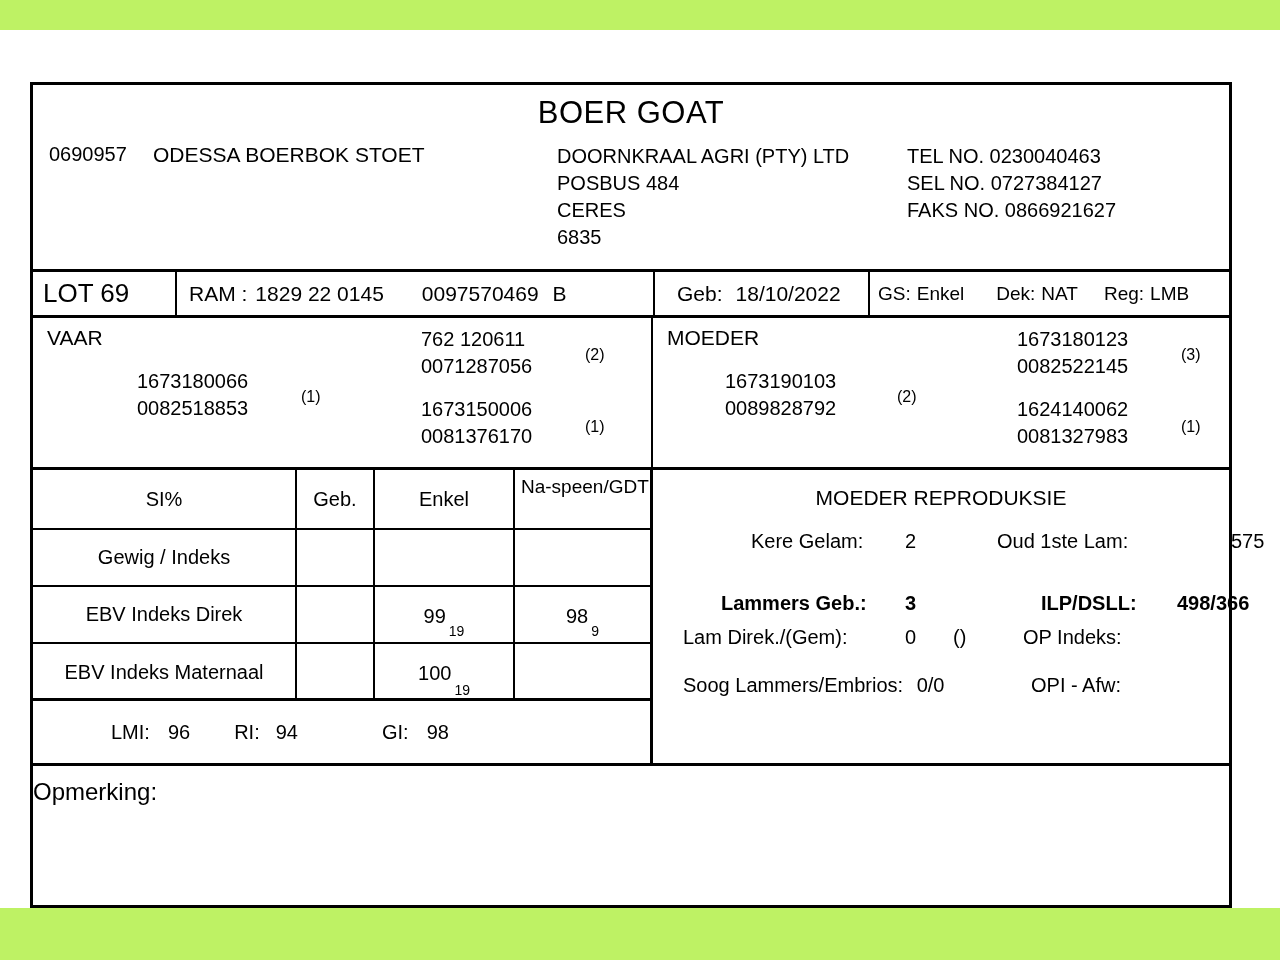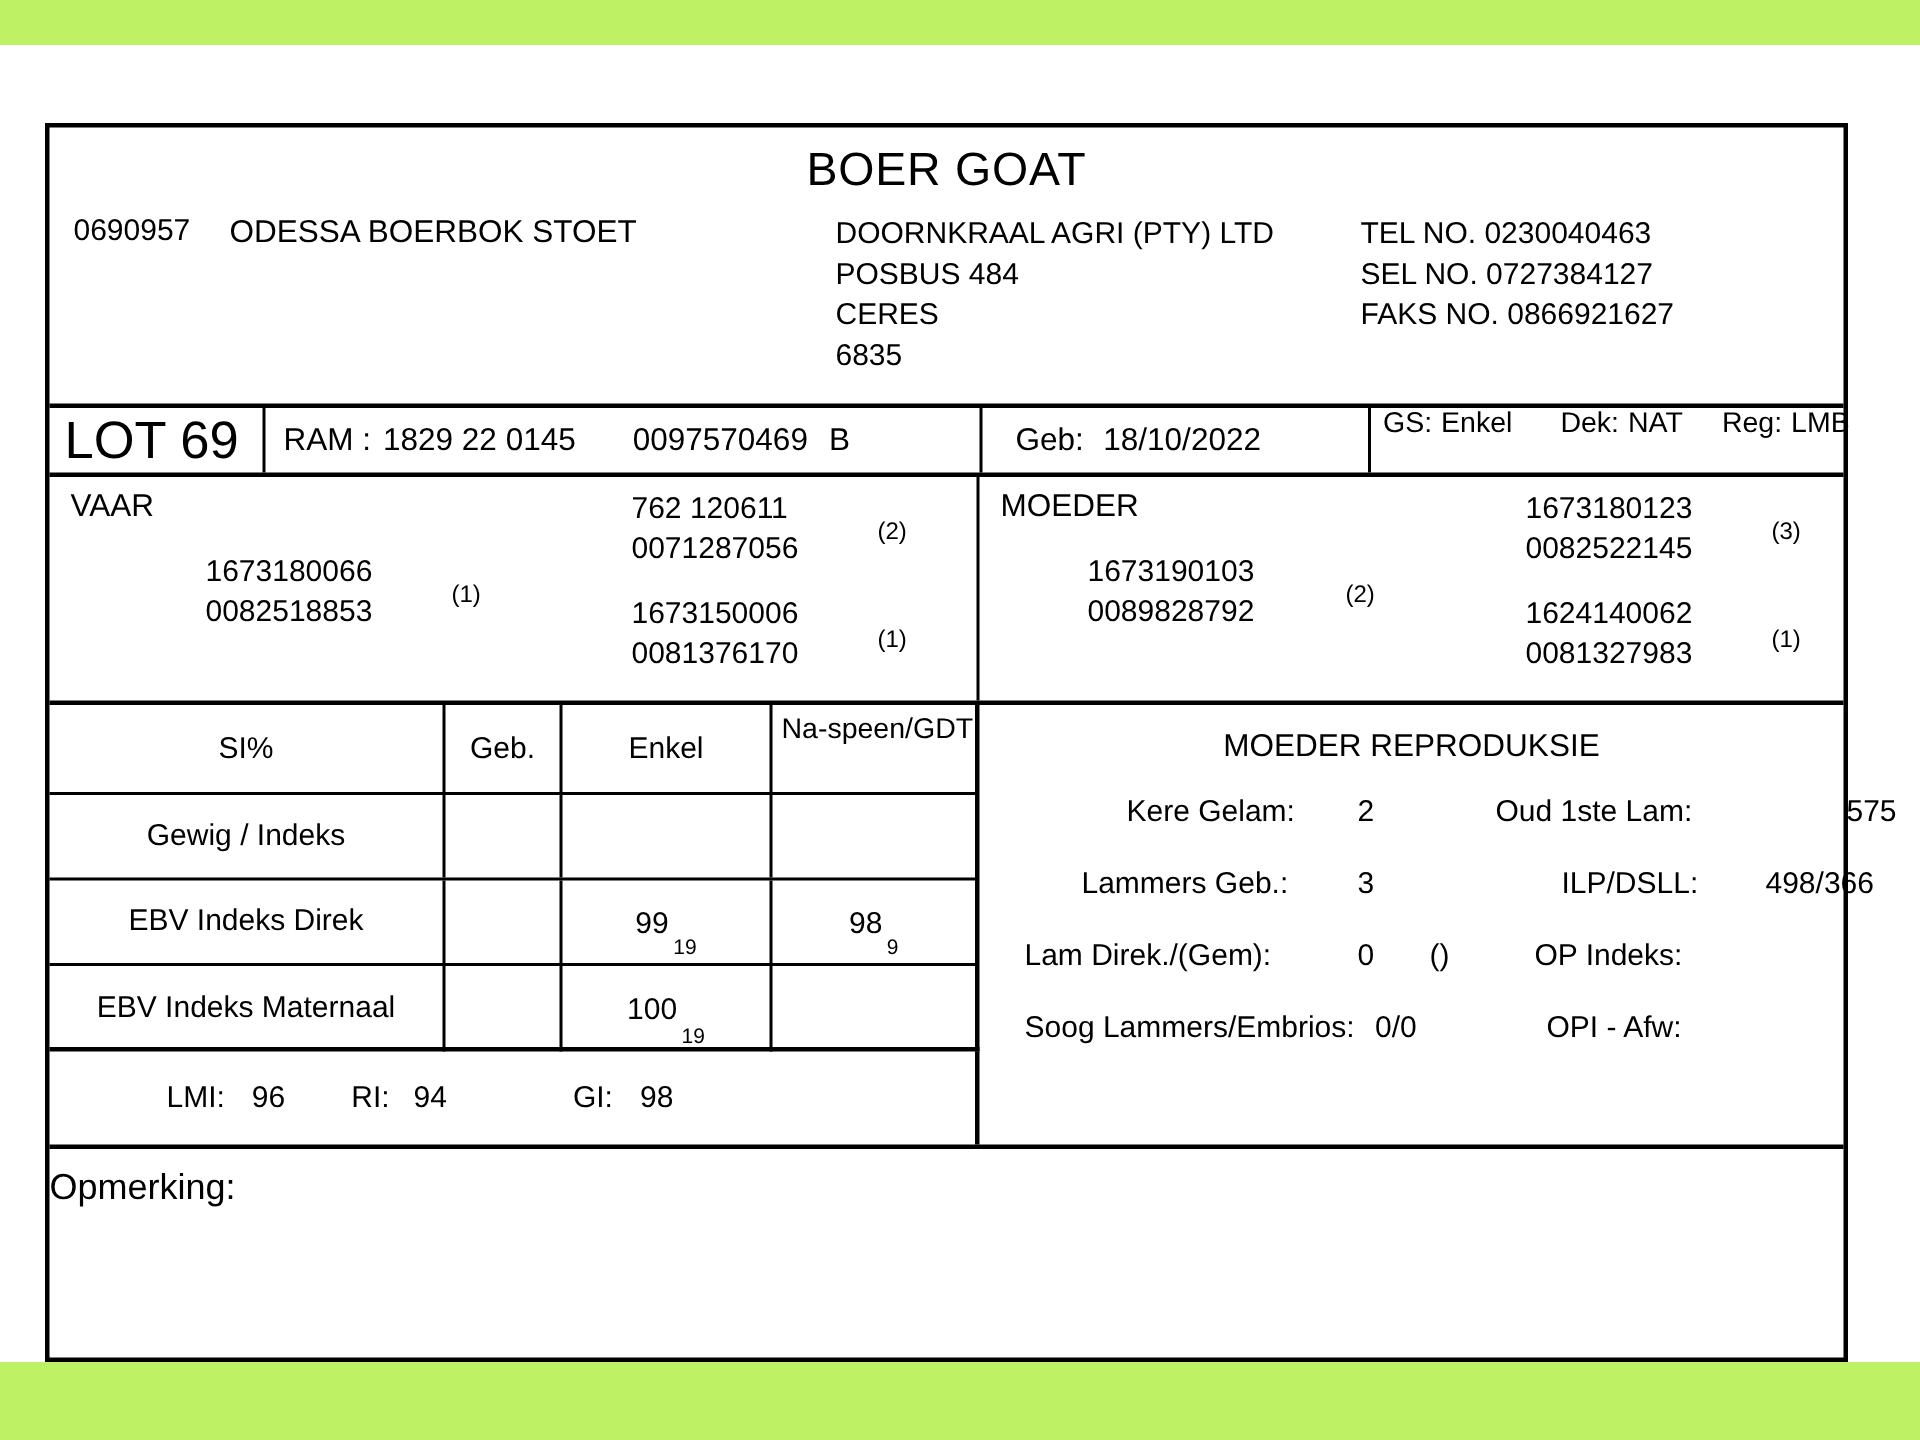--- a/index.html
+++ b/index.html
@@ -83,21 +83,21 @@
     box-sizing: border-box;
   }
   .lot-cell {
     position: absolute;
     left: 0; top: 0;
     width: 142px;
     height: 43px;
     display: flex;
     align-items: center;
     padding-left: 10px;
-    font-size: 35px;
+    font-size: 26px;
     box-sizing: border-box;
   }
   .lot-ram {
     position: absolute;
     left: 142px;
     top: 0;
     width: 478px;
     height: 43px;
     border-left: 2px solid #000;
     box-sizing: border-box;
@@ -123,23 +123,23 @@
   }
   .lot-gs {
     position: absolute;
     left: 835px;
     top: 0;
     width: 361px;
     height: 43px;
     border-left: 2px solid #000;
     box-sizing: border-box;
     display: flex;
+    align-items: center;
     font-size: 19px;
     padding-left: 8px;
-    margin-left: 44px;
   }
   .lot-gs .gs-dek { margin-left: 32px; }
   .lot-gs .gs-reg { margin-left: 26px; }
   
   .pedigree {
     position: relative;
     height: 152px;
     border-top: 3px solid #000;
     box-sizing: border-box;
     font-size: 20px;
@@ -288,21 +288,21 @@
     font-size: 21px;
     padding-top: 16px;
   }
   .rrow {
     position: relative;
     height: 48px;
     font-size: 20px;
   }
   .rrow .lbl { position: absolute; }
   .r1 { top: 60px; }
-  .r2 { top: 108px; }
+  .r2 { top: 122px; font-weight: bold; }
   .r3 { top: 156px; }
   .r4 { top: 204px; }
   .rrow { position: absolute; left: 0; width: 576px; }
   .kg-l  { left: 98px; }
   .kg-v  { left: 252px; }
   .o1-l  { left: 344px; }
   .lg-l  { left: 68px; }
   .lg-v  { left: 252px; }
   .ilp-l { left: 388px; }
   .ilp-v { left: 524px; }

